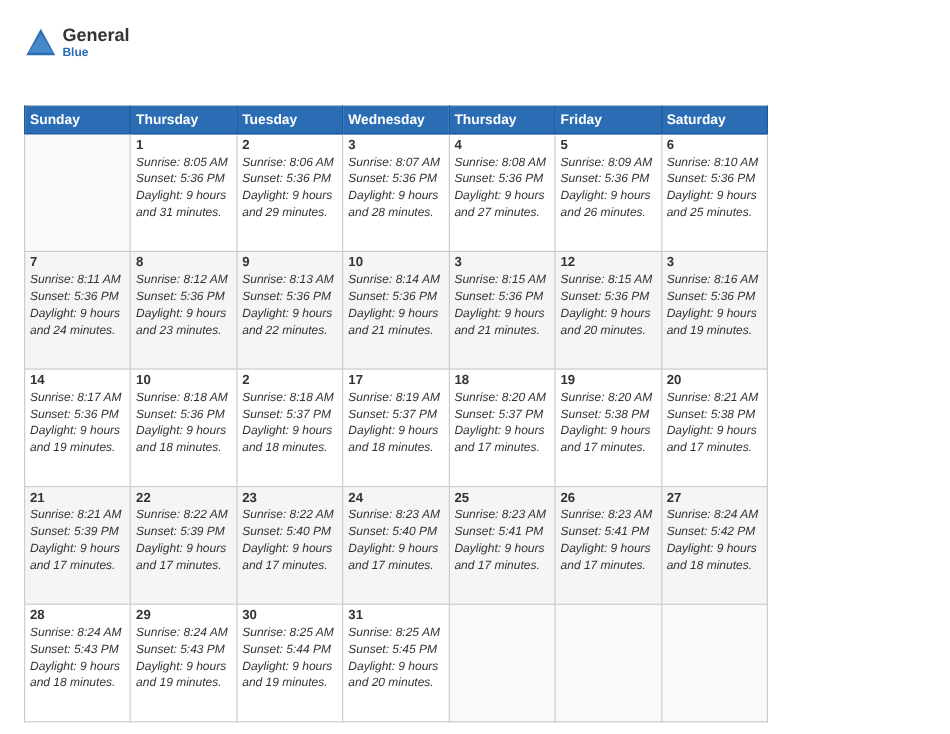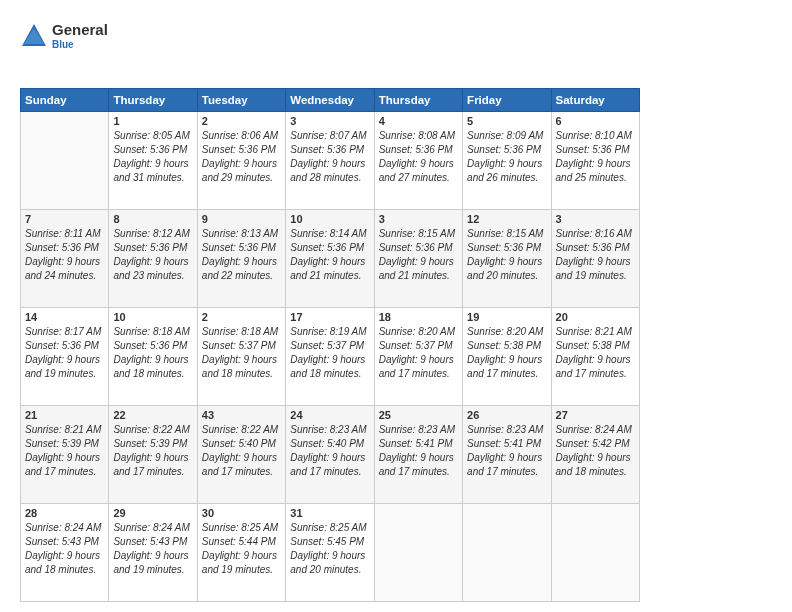--- a/index.html
+++ b/index.html
@@ -227,21 +227,21 @@
         <tr class="row-alt">
           <td>
             <span class="day-num">21</span>
             <div class="day-info">Sunrise: 8:21 AM<br>Sunset: 5:39 PM<br>Daylight: 9 hours<br>and 17 minutes.</div>
           </td>
           <td>
             <span class="day-num">22</span>
             <div class="day-info">Sunrise: 8:22 AM<br>Sunset: 5:39 PM<br>Daylight: 9 hours<br>and 17 minutes.</div>
           </td>
           <td>
-            <span class="day-num">43</span>
+            <span class="day-num">23</span>
             <div class="day-info">Sunrise: 8:22 AM<br>Sunset: 5:40 PM<br>Daylight: 9 hours<br>and 17 minutes.</div>
           </td>
           <td>
             <span class="day-num">24</span>
             <div class="day-info">Sunrise: 8:23 AM<br>Sunset: 5:40 PM<br>Daylight: 9 hours<br>and 17 minutes.</div>
           </td>
           <td>
             <span class="day-num">25</span>
             <div class="day-info">Sunrise: 8:23 AM<br>Sunset: 5:41 PM<br>Daylight: 9 hours<br>and 17 minutes.</div>
           </td>

